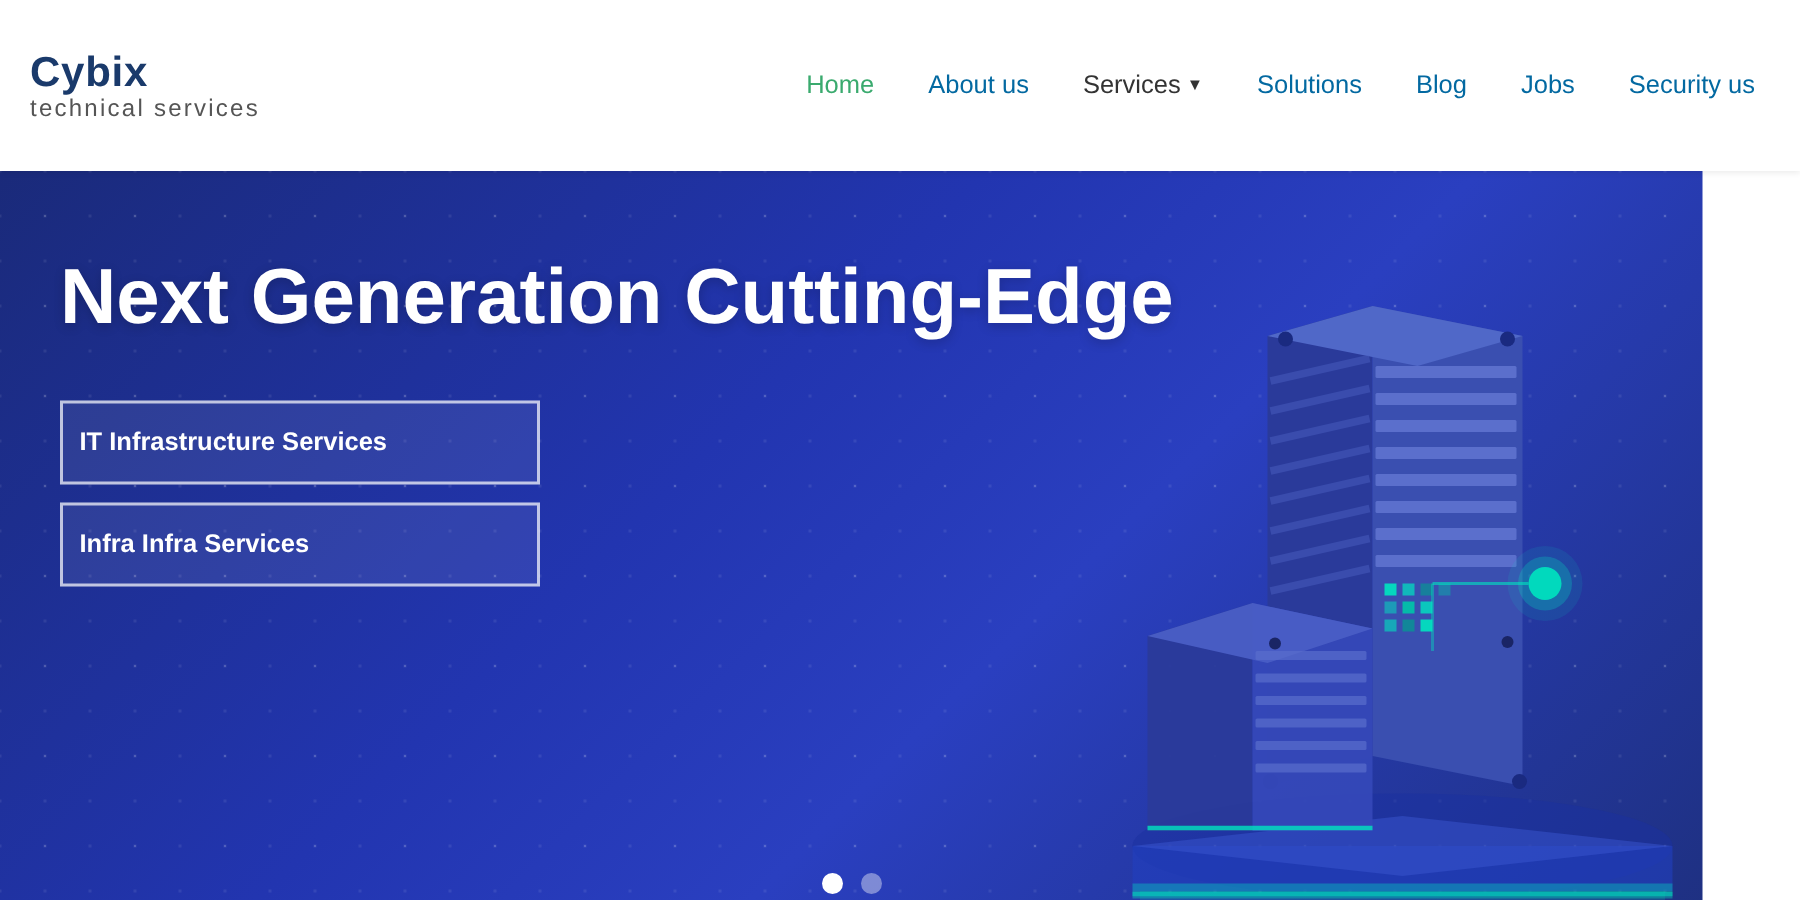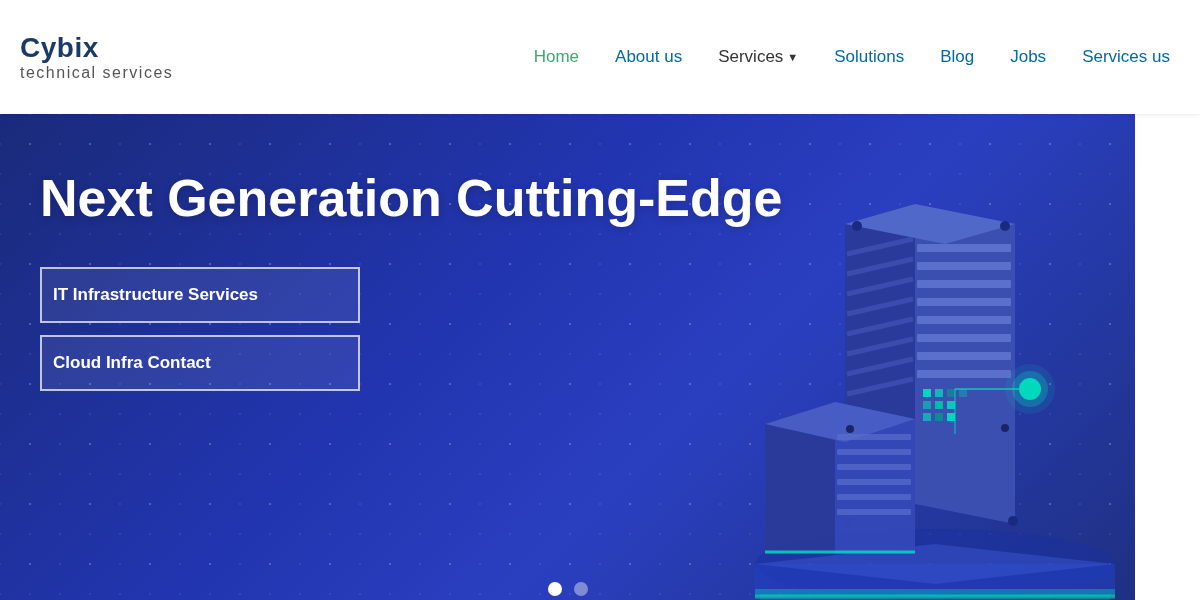--- a/index.html
+++ b/index.html
@@ -158,21 +158,21 @@
   <nav>
     <a class="nav-link active">Home</a>
     <a class="nav-link">About us</a>
     <span class="nav-link-services">
       <span>Services</span>
       <span class="chevron-down">▼</span>
     </span>
     <a class="nav-link">Solutions</a>
     <a class="nav-link">Blog</a>
     <a class="nav-link">Jobs</a>
-    <a class="nav-link">Services us</a>
+    <a class="nav-link">Security us</a>
   </nav>
 </header>
 
 <section class="hero">
 
   <svg class="server-illustration" viewBox="0 0 480 490" xmlns="http://www.w3.org/2000/svg">
 
     <ellipse cx="260" cy="430" rx="180" ry="35" fill="#1a2fa0" opacity="0.5"></ellipse>
 
     <polygon points="80,430 440,430 440,460 80,460" fill="#2240c0" opacity="0.6"></polygon>
@@ -248,21 +248,21 @@
     <line x1="100" y1="470" x2="420" y2="470" stroke="#00c9ab" stroke-width="2" opacity="0.3"></line>
 
     <circle cx="175" cy="295" r="4" fill="#1a2565"></circle>
     <circle cx="330" cy="294" r="4" fill="#1a2565"></circle>
   </svg>
 
   <div class="hero-content">
     <h1 class="hero-title">Next Generation Cutting-Edge</h1>
     <div class="service-buttons">
       <button class="service-btn">IT Infrastructure Services</button>
-      <button class="service-btn">Cloud Infra Contact</button>
+      <button class="service-btn">Infra Infra Services</button>
     </div>
   </div>
 
   <div class="carousel-dots">
     <div class="dot active"></div>
     <div class="dot"></div>
   </div>
 </section>
 
 </body></html>

